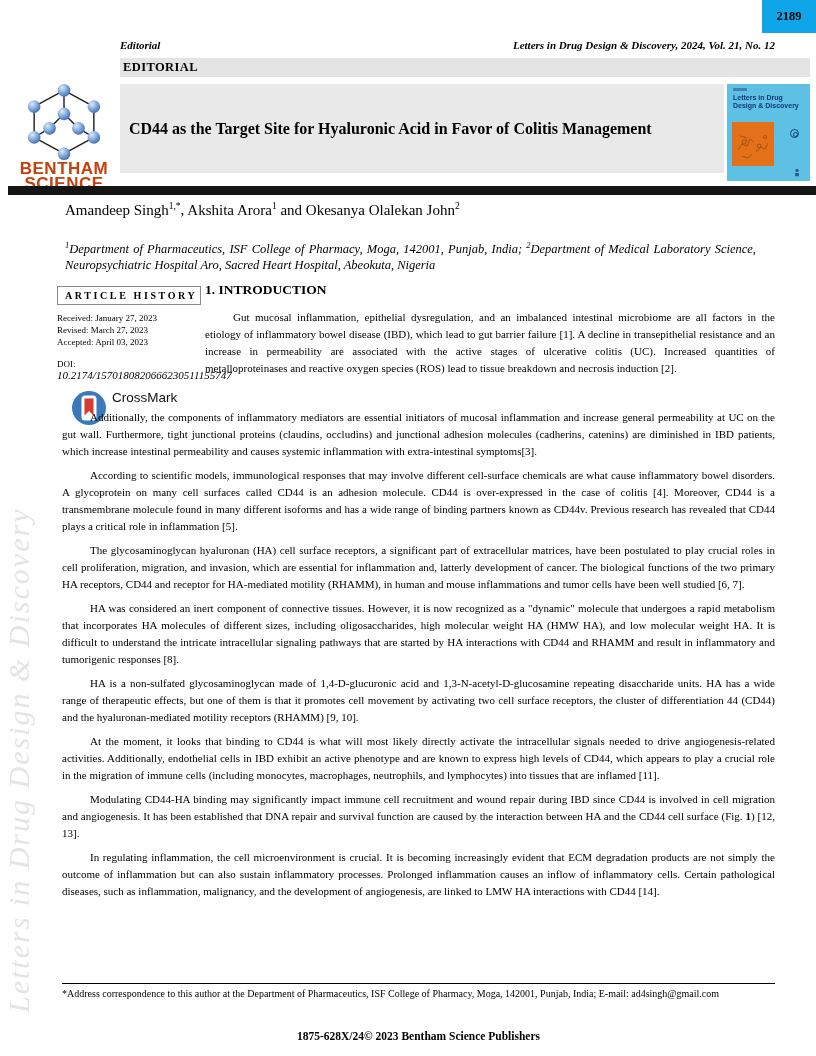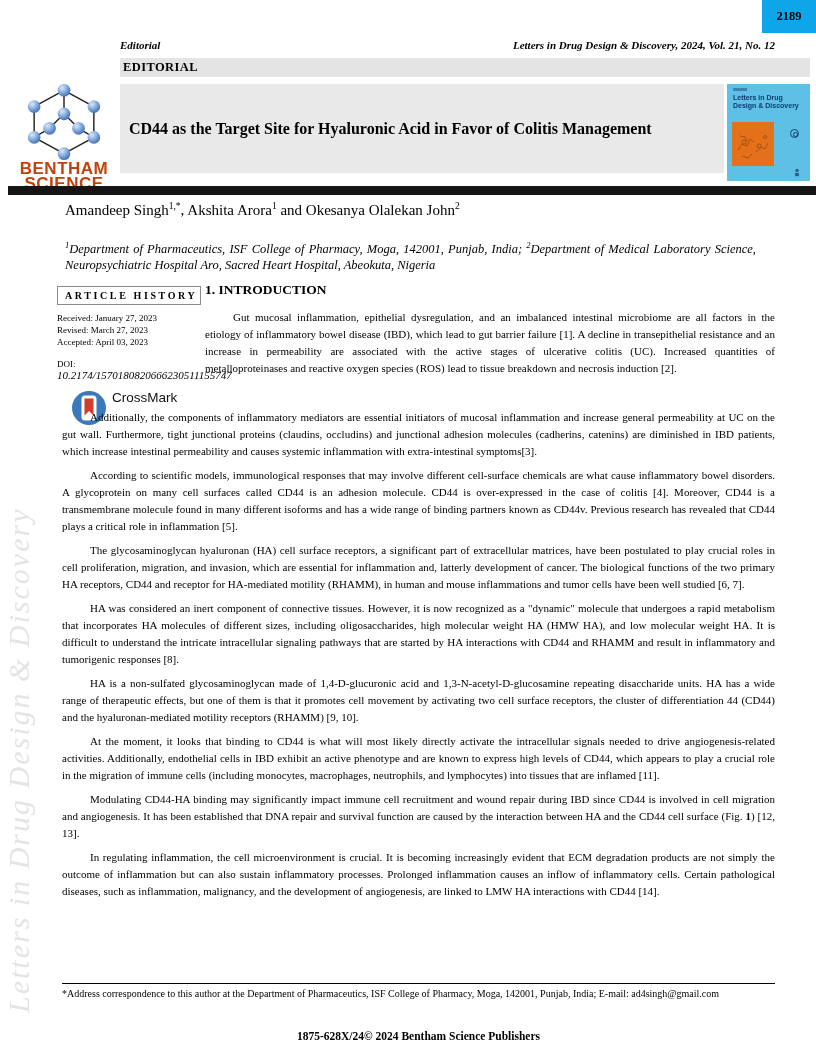--- a/index.html
+++ b/index.html
@@ -198,18 +198,18 @@
     <p>At the moment, it looks that binding to CD44 is what will most likely directly activate the intracellular signals needed to drive angiogenesis-related activities. Additionally, endothelial cells in IBD exhibit an active phenotype and are known to express high levels of CD44, which appears to play a crucial role in the migration of immune cells (including monocytes, macrophages, neutrophils, and lymphocytes) into tissues that are inflamed [11].</p>
     <p><span>Modulating CD44-HA binding may significantly impact immune cell recruitment and wound repair during IBD since CD44 is involved in cell migration and angiogenesis. It has been established that DNA repair and survival function are caused by the interaction between HA and the CD44 cell surface (Fig. </span><b>1</b><span>) [12, 13].</span></p>
     <p>In regulating inflammation, the cell microenvironment is crucial. It is becoming increasingly evident that ECM degradation products are not simply the outcome of inflammation but can also sustain inflammatory processes. Prolonged inflammation causes an inflow of inflammatory cells. Certain pathological diseases, such as inflammation, malignancy, and the development of angiogenesis, are linked to LMW HA interactions with CD44 [14].</p>
   </div>
 
   <div class="footnote-rule"></div>
   <div class="footnote">*Address correspondence to this author at the Department of Pharmaceutics, ISF College of Pharmacy, Moga, 142001, Punjab, India; E-mail: ad4singh@gmail.com</div>
 
   <div class="footer">
     <span>1875-628X/24</span>
-    <span>© 2024 Bentham Science Publishers</span>
+    <span>© 2023 Bentham Science Publishers</span>
   </div>
 
   <div class="watermark">Letters in Drug Design &amp; Discovery</div>
 
 </div>
 
 </body></html>

